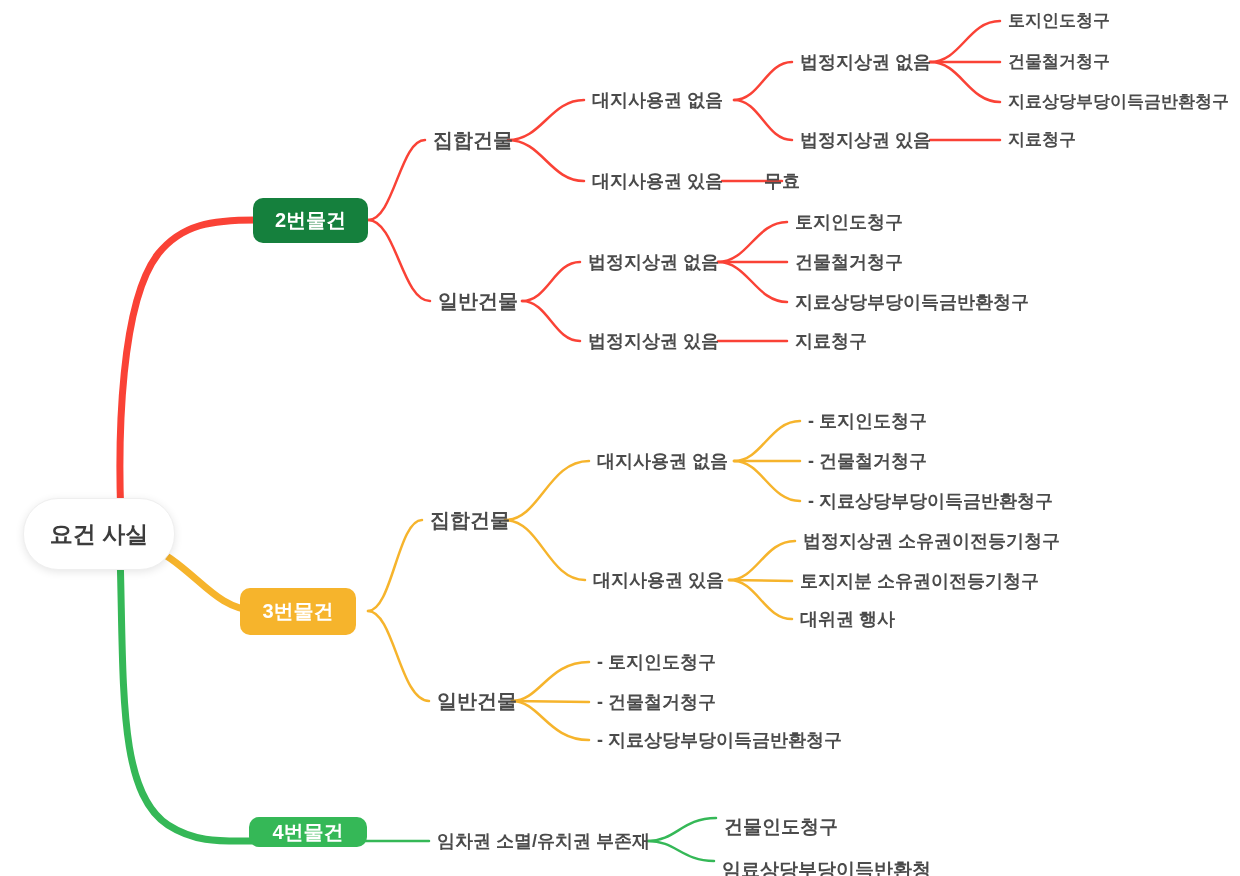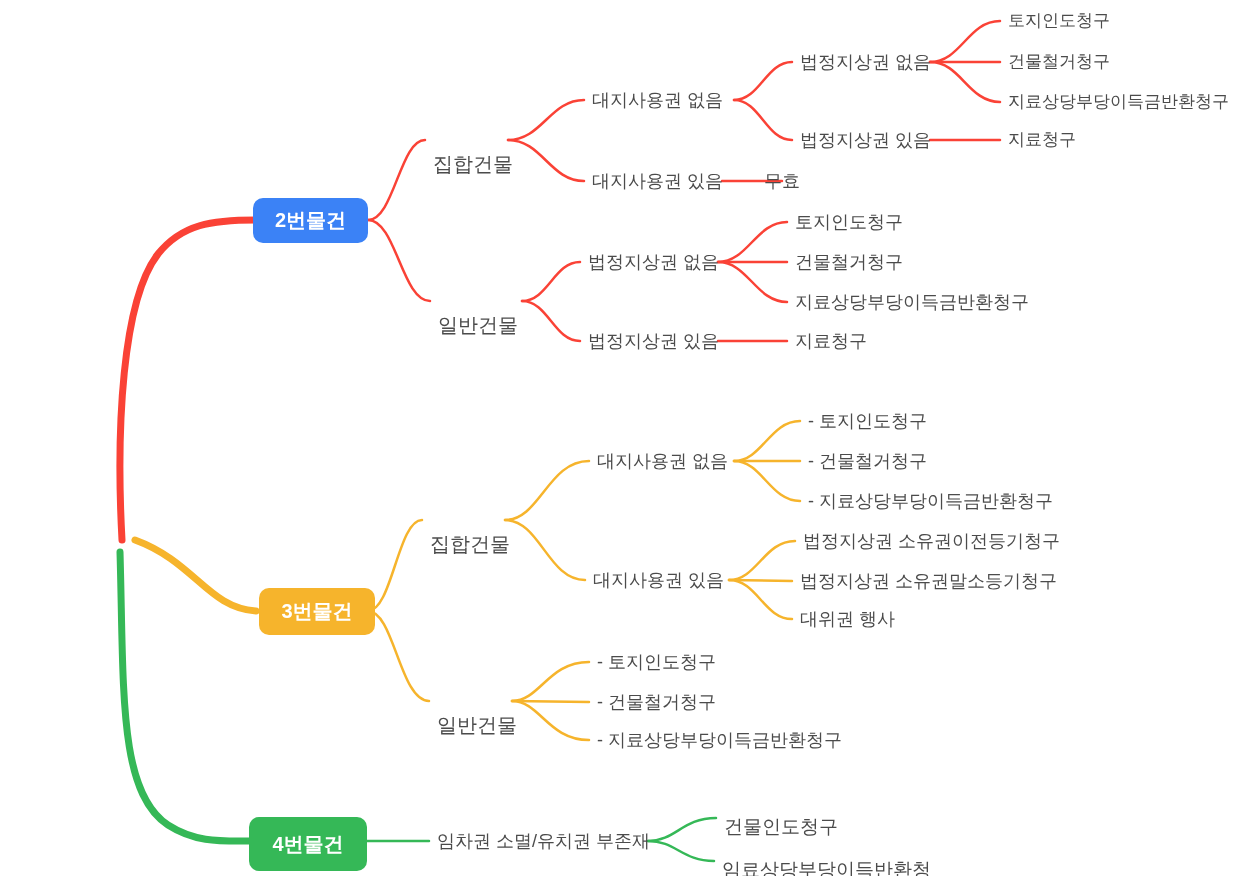--- a/index.html
+++ b/index.html
@@ -5,23 +5,23 @@
   html,body{margin:0;padding:0;background:#ffffff;}
   .stage{
     position:relative;width:1240px;height:876px;overflow:hidden;
     background:#ffffff;
     font-family:"Liberation Sans","DejaVu Sans",sans-serif;
   }
   svg.links{position:absolute;left:0;top:0;z-index:1;}
   .lbl{
     position:absolute;z-index:2;white-space:nowrap;
     transform:translateY(-52%);
-    color:#4b4b4b;font-weight:400;line-height:1;
+    color:#4b4b4b;font-weight:700;line-height:1;
   }
-  .d2{font-size:20px;margin-top:24px;}
+  .d2{font-size:20px;}
   .d3{font-size:18px;}
   .d4{font-size:18px;}
   .d5{font-size:17px;}
   .d4g{font-size:19px;margin-top:9px;}
   .bnode{
     position:absolute;z-index:3;border-radius:10px;
     display:flex;align-items:center;justify-content:center;
     color:#ffffff;font-weight:700;font-size:20px;
   }
   .rootpill{
@@ -85,28 +85,31 @@
       <path d="M512,701 C540,701 548,740 589,740"></path>
     </g>
 
     <g fill="none" stroke-width="2.5" stroke-linecap="round" stroke="#35b857">
       <path d="M365,841 L429,841"></path>
       <path d="M648,841 C676,841 682,818 716,818"></path>
       <path d="M648,841 C676,841 682,861 714,861"></path>
     </g>
   </svg>
 
+  <div class="rootpill">
+    <span>요건 사실</span>
+  </div>
 
-  <div class="bnode" style="left: 253px; top: 198px; width: 115px; height: 45px; background-color: #3b82f6;">
+  <div class="bnode" style="left: 253px; top: 198px; width: 115px; height: 45px; background-color: #15803d;">
     <span>2번물건</span>
   </div>
-  <div class="bnode" style="left: 259px; top: 588px; width: 116px; height: 47px; background-color: rgb(246, 180, 44);">
+  <div class="bnode" style="left: 240px; top: 588px; width: 116px; height: 47px; background-color: rgb(246, 180, 44);">
     <span>3번물건</span>
   </div>
-  <div class="bnode" style="left: 249px; top: 817px; width: 118px; height: 54px; background-color: rgb(53, 184, 87);">
+  <div class="bnode" style="left: 249px; top: 817px; width: 118px; height: 30px; background-color: rgb(53, 184, 87);">
     <span>4번물건</span>
   </div>
 
   <div class="lbl d2" style="left:433px;top:140px;">집합건물</div>
   <div class="lbl d2" style="left:438px;top:301px;">일반건물</div>
   <div class="lbl d3" style="left:592px;top:100px;">대지사용권 없음</div>
   <div class="lbl d3" style="left:592px;top:181px;">대지사용권 있음</div>
   <div class="lbl d4" style="left:800px;top:62px;">법정지상권 없음</div>
   <div class="lbl d4" style="left:800px;top:140px;">법정지상권 있음</div>
   <div class="lbl d5" style="left:1008px;top:21px;">토지인도청구</div>
@@ -122,21 +125,21 @@
   <div class="lbl d4" style="left:795px;top:341px;">지료청구</div>
 
   <div class="lbl d2" style="left:430px;top:520px;">집합건물</div>
   <div class="lbl d2" style="left:437px;top:701px;">일반건물</div>
   <div class="lbl d3" style="left:597px;top:461px;">대지사용권 없음</div>
   <div class="lbl d3" style="left:593px;top:580px;">대지사용권 있음</div>
   <div class="lbl d4" style="left:808px;top:421px;">- 토지인도청구</div>
   <div class="lbl d4" style="left:808px;top:461px;">- 건물철거청구</div>
   <div class="lbl d4" style="left:808px;top:501px;">- 지료상당부당이득금반환청구</div>
   <div class="lbl d4" style="left:803px;top:541px;">법정지상권 소유권이전등기청구</div>
-  <div class="lbl d4" style="left:800px;top:581px;">법정지상권 소유권말소등기청구</div>
+  <div class="lbl d4" style="left:800px;top:581px;">토지지분 소유권이전등기청구</div>
   <div class="lbl d4" style="left:800px;top:619px;">대위권 행사</div>
   <div class="lbl d4" style="left:597px;top:662px;">- 토지인도청구</div>
   <div class="lbl d4" style="left:597px;top:702px;">- 건물철거청구</div>
   <div class="lbl d4" style="left:597px;top:740px;">- 지료상당부당이득금반환청구</div>
 
   <div class="lbl d3" style="left:437px;top:841px;text-align:right;">임차권 소멸/유치권 부존재</div>
   <div class="lbl d4g" style="left:724px;top:818px;">건물인도청구</div>
   <div class="lbl d4g" style="left:722px;top:861px;">임료상당부당이득반환청</div>
 
 </div>

